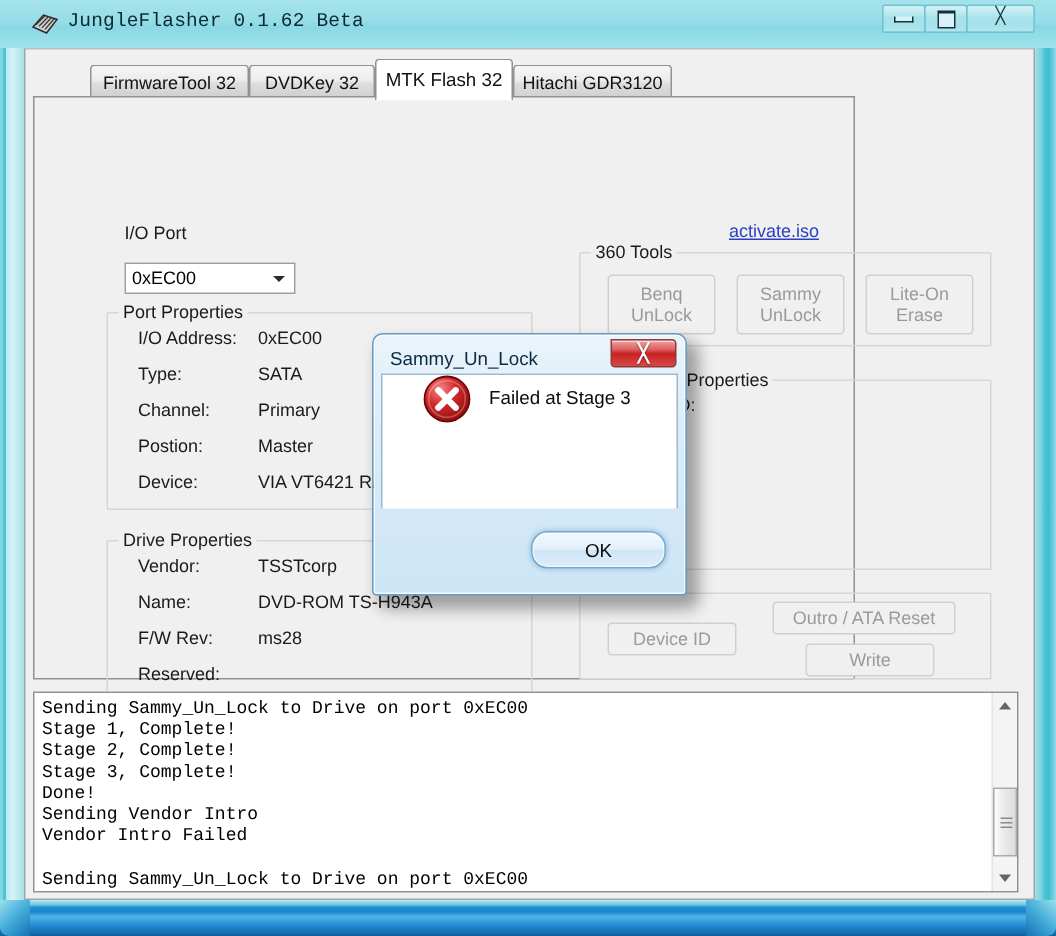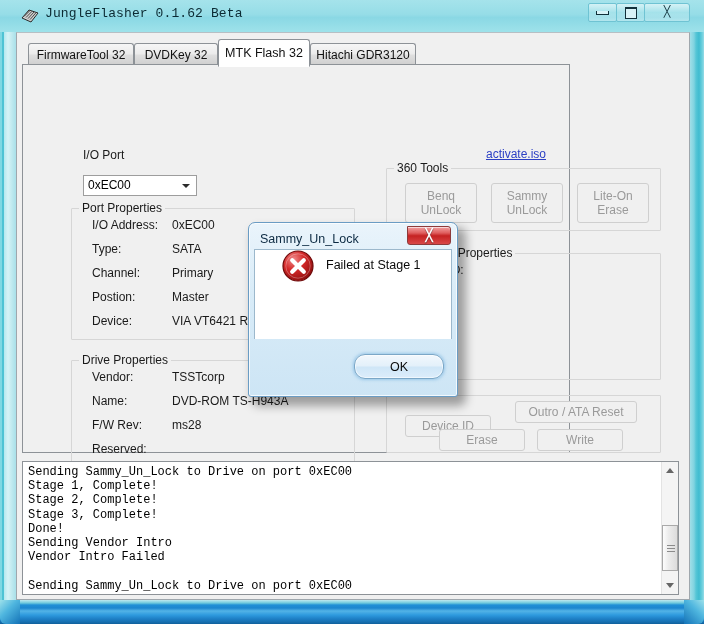--- a/index.html
+++ b/index.html
@@ -125,20 +125,21 @@
     box-sizing: border-box;
     border: 1px solid #8d9297;
     border-bottom: none;
     border-radius: 3px 3px 0 0;
     background: linear-gradient(to bottom, #f6f6f6 0%, #ececec 45%, #dedede 55%, #cfcfcf 100%);
     font-size: 12px;
     color: #111;
     display: flex; align-items: center; justify-content: center;
     white-space: nowrap;
     padding: 0 22px;
+    margin-left: 32px;
   }
   .tab.selected {
     top: 0; height: 28px;
     background: #ffffff;
     border: 1px solid #8d9297;
     border-bottom: 1px solid #ffffff;
     z-index: 5;
     font-size: 12.5px;
   }
   #tabpage {
@@ -493,23 +494,20 @@
         <span class="val" style="left:110px; top:9px;"></span>
       </div>
 
       <div class="group" style="left:363px; top:330px; width:275px; height:58px;">
         <div class="btn" style="left:18px; top:19px;  width:86px; height:22px;">
           <span>Device ID</span>
         </div>
         <div class="btn" style="left:128px; top:5px; width:122px; height:22px;">
           <span>Outro / ATA Reset</span>
         </div>
-        <div class="btn" style="left:52px; top:33px; width:86px; height:22px;">
-          <span>Erase</span>
-        </div>
         <div class="btn" style="left:150px; top:33px; width:86px; height:22px;">
           <span>Write</span>
         </div>
       </div>
 
     </div>
 
     <div id="logbox">
       <div id="logtext">Sending Sammy_Un_Lock to Drive on port 0xEC00
 Stage 1, Complete!
@@ -559,20 +557,20 @@
             <stop offset="45%" stop-color="#d52a2a"></stop>
             <stop offset="100%" stop-color="#8d0d0d"></stop>
           </radialGradient>
         </defs>
         <circle cx="16" cy="16" r="15" fill="url(#eg)" stroke="#6e0808" stroke-width="1.2"></circle>
         <circle cx="16" cy="16" r="12.2" fill="none" stroke="rgba(255,255,255,.28)" stroke-width="1"></circle>
         <path d="M10.2 10.2 L21.8 21.8 M21.8 10.2 L10.2 21.8" stroke="#ffffff" stroke-width="4.2" stroke-linecap="round"></path>
       </svg>
     </div>
 
-    <div id="dlg-msg">Failed at Stage 1</div>
+    <div id="dlg-msg">Failed at Stage 3</div>
 
     <div id="dlg-ok">
       <span>OK</span>
     </div>
   </div>
 
 </div>
 
 </body></html>

